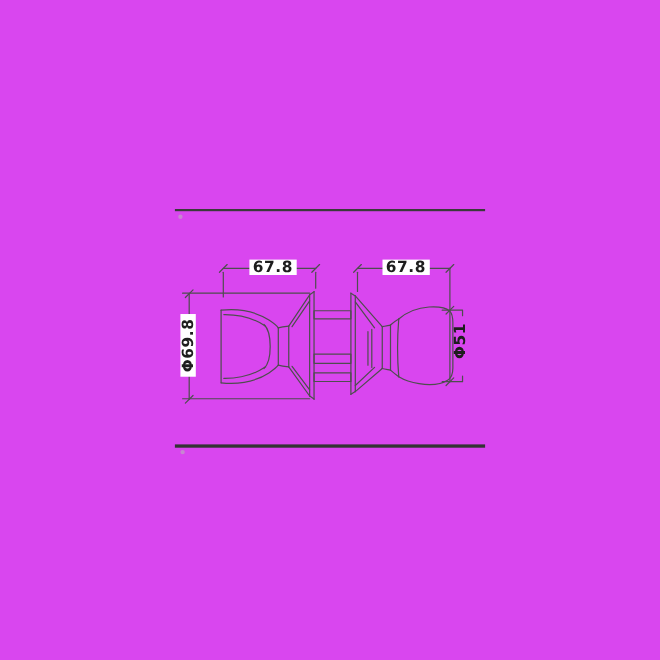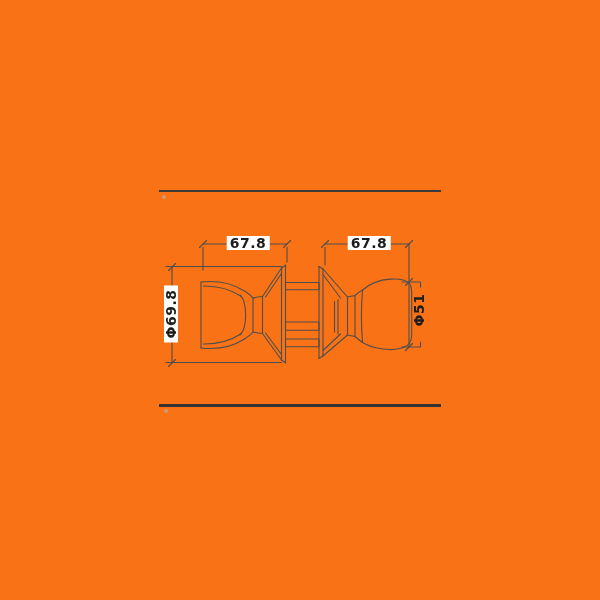--- a/index.html
+++ b/index.html
@@ -1,17 +1,17 @@
 <!DOCTYPE html>
 <html><head>
 <meta charset="utf-8">
 <style>
   html,body{margin:0;padding:0;background:#ffffff;}
   .stage{
-    position:relative;width:600px;height:600px;background:#f97316;
+    position:relative;width:600px;height:600px;background:#d946ef;
     font-family:"DejaVu Sans",sans-serif;overflow:hidden;
   }
   .rule{position:absolute;background:#3a3a3a;}
   .rule-top{left:159px;top:190px;width:282px;height:1.6px;}
   .rule-bottom{left:159px;top:404px;width:282px;height:2.6px;background:#333333;}
   svg.lineart{position:absolute;left:0;top:0;width:600px;height:600px;}
   svg.lineart *{fill:none;stroke:#4e4e4e;stroke-width:1.1;stroke-linecap:round;stroke-linejoin:round;}
   .dim-label{
     position:absolute;transform:translate(-50%,-50%);
     font-size:14px;font-weight:bold;color:#1d1d1d;letter-spacing:0.5px;

